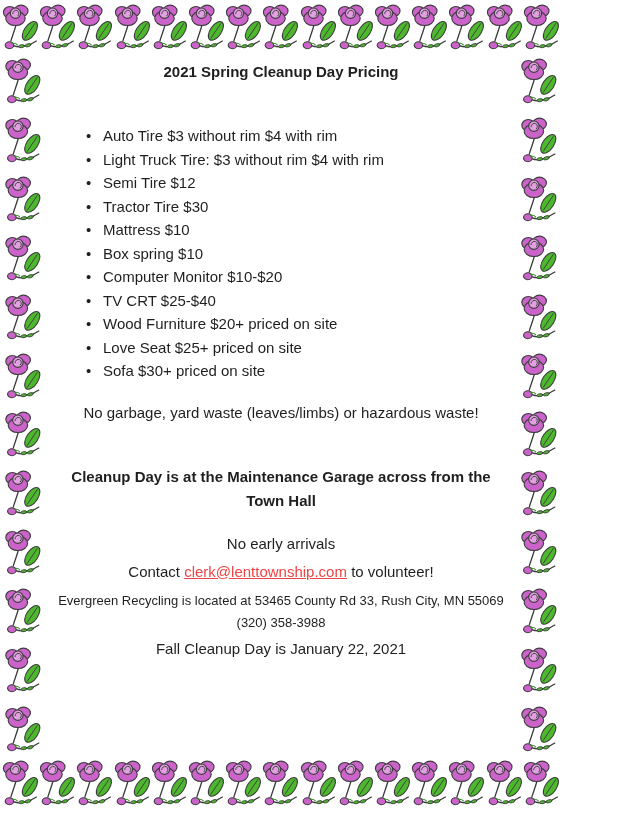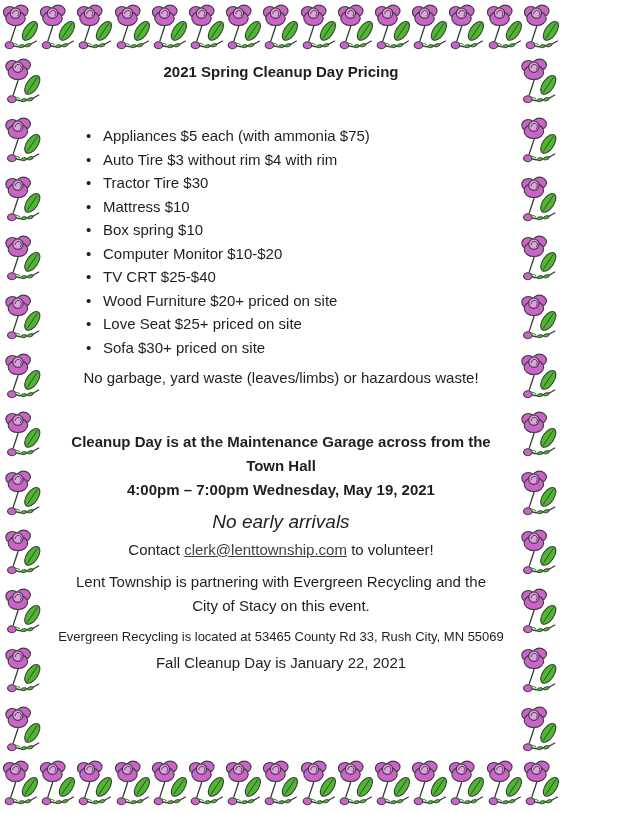--- a/index.html
+++ b/index.html
@@ -15,25 +15,25 @@
   .border-col.right{right:4px;}
   .motif{display:block;}
 
   
   .content{position:absolute;left:56px;right:56px;top:54px;}
   .title{margin:8px 0 0;text-align:center;font-weight:bold;font-size:15px;line-height:20px;}
   ul.pricing{list-style:none;margin:42px 0 0;padding:0 0 0 30px;}
   ul.pricing li{font-size:15px;line-height:23.5px;position:relative;padding-left:17px;}
   ul.pricing li::before{content:"\2022";position:absolute;left:0;top:0;font-size:15px;}
   .center{text-align:center;}
-  .no-waste{margin:9px 0 0;font-size:15px;line-height:20px;}
+  .no-waste{margin:20px 0 0;font-size:15px;line-height:20px;}
   .bold-block{margin-top:42px;font-weight:bold;font-size:15px;line-height:24px;}
-  .no-early{margin:10px 0 0;font-size:19px;line-height:20px;font-style:italic;}
+  .no-early{margin:21px 0 0;font-size:15px;line-height:20px;}
   .contact{margin:8px 0 0;font-size:15px;line-height:20px;}
-  a.email{color:#404040;text-decoration:underline;}
+  a.email{color:#ef4444;text-decoration:underline;}
   .partner{margin:10px 0 0;font-size:15px;line-height:24px;padding:0 10px;}
   .address-block{margin:8px 0 0;font-size:13px;line-height:22px;}
   .fall{margin:5px 0 0;font-size:15px;line-height:20px;}
 </style>
 </head>
 <body>
 
 <div class="page">
   <div class="border-row top" id="border-top">
       <svg class="motif" width="38" height="52" viewBox="0 0 40 56" xmlns="http://www.w3.org/2000/svg">
@@ -1067,44 +1067,44 @@
       <ellipse cx="8" cy="45.5" rx="4.6" ry="3.7" fill="#cb63cb"></ellipse>
       <path d="M11 43.5 C13.5 43 15 43.5 16.5 45" fill="none" stroke="#2f8f1f" stroke-width="1.2"></path>
     </g>
   </svg>
     </div>
 
   <div class="content">
     <h1 class="title">2021 Spring Cleanup Day Pricing</h1>
 
     <ul class="pricing">
-      <li>Appliances $5 each (with ammonia $75)</li>
       <li>Auto Tire $3 without rim $4 with rim</li>
+      <li>Light Truck Tire: $3 without rim $4 with rim</li>
+      <li>Semi Tire $12</li>
       <li>Tractor Tire $30</li>
       <li>Mattress $10</li>
       <li>Box spring $10</li>
       <li>Computer Monitor $10-$20</li>
       <li>TV CRT $25-$40</li>
       <li>Wood Furniture $20+ priced on site</li>
       <li>Love Seat $25+ priced on site</li>
       <li>Sofa $30+ priced on site</li>
     </ul>
 
     <p class="no-waste center">No garbage, yard waste (leaves/limbs) or hazardous waste!</p>
 
     <div class="bold-block center">
       <div>Cleanup Day is at the Maintenance Garage across from the Town Hall</div>
-      <div>4:00pm – 7:00pm Wednesday, May 19, 2021</div>
     </div>
 
     <p class="no-early center">No early arrivals</p>
 
     <p class="contact center"><span>Contact </span><a href="#" class="email">clerk@lenttownship.com</a><span> to volunteer!</span></p>
 
-    <p class="partner center">Lent Township is partnering with Evergreen Recycling and the City of Stacy on this event.</p>
 
     <div class="address-block center">
       <div>Evergreen Recycling is located at 53465 County Rd 33, Rush City, MN 55069</div>
+      <div>(320) 358-3988</div>
     </div>
 
     <p class="fall center">Fall Cleanup Day is January 22, 2021</p>
   </div>
 </div>
 
 </body></html>

